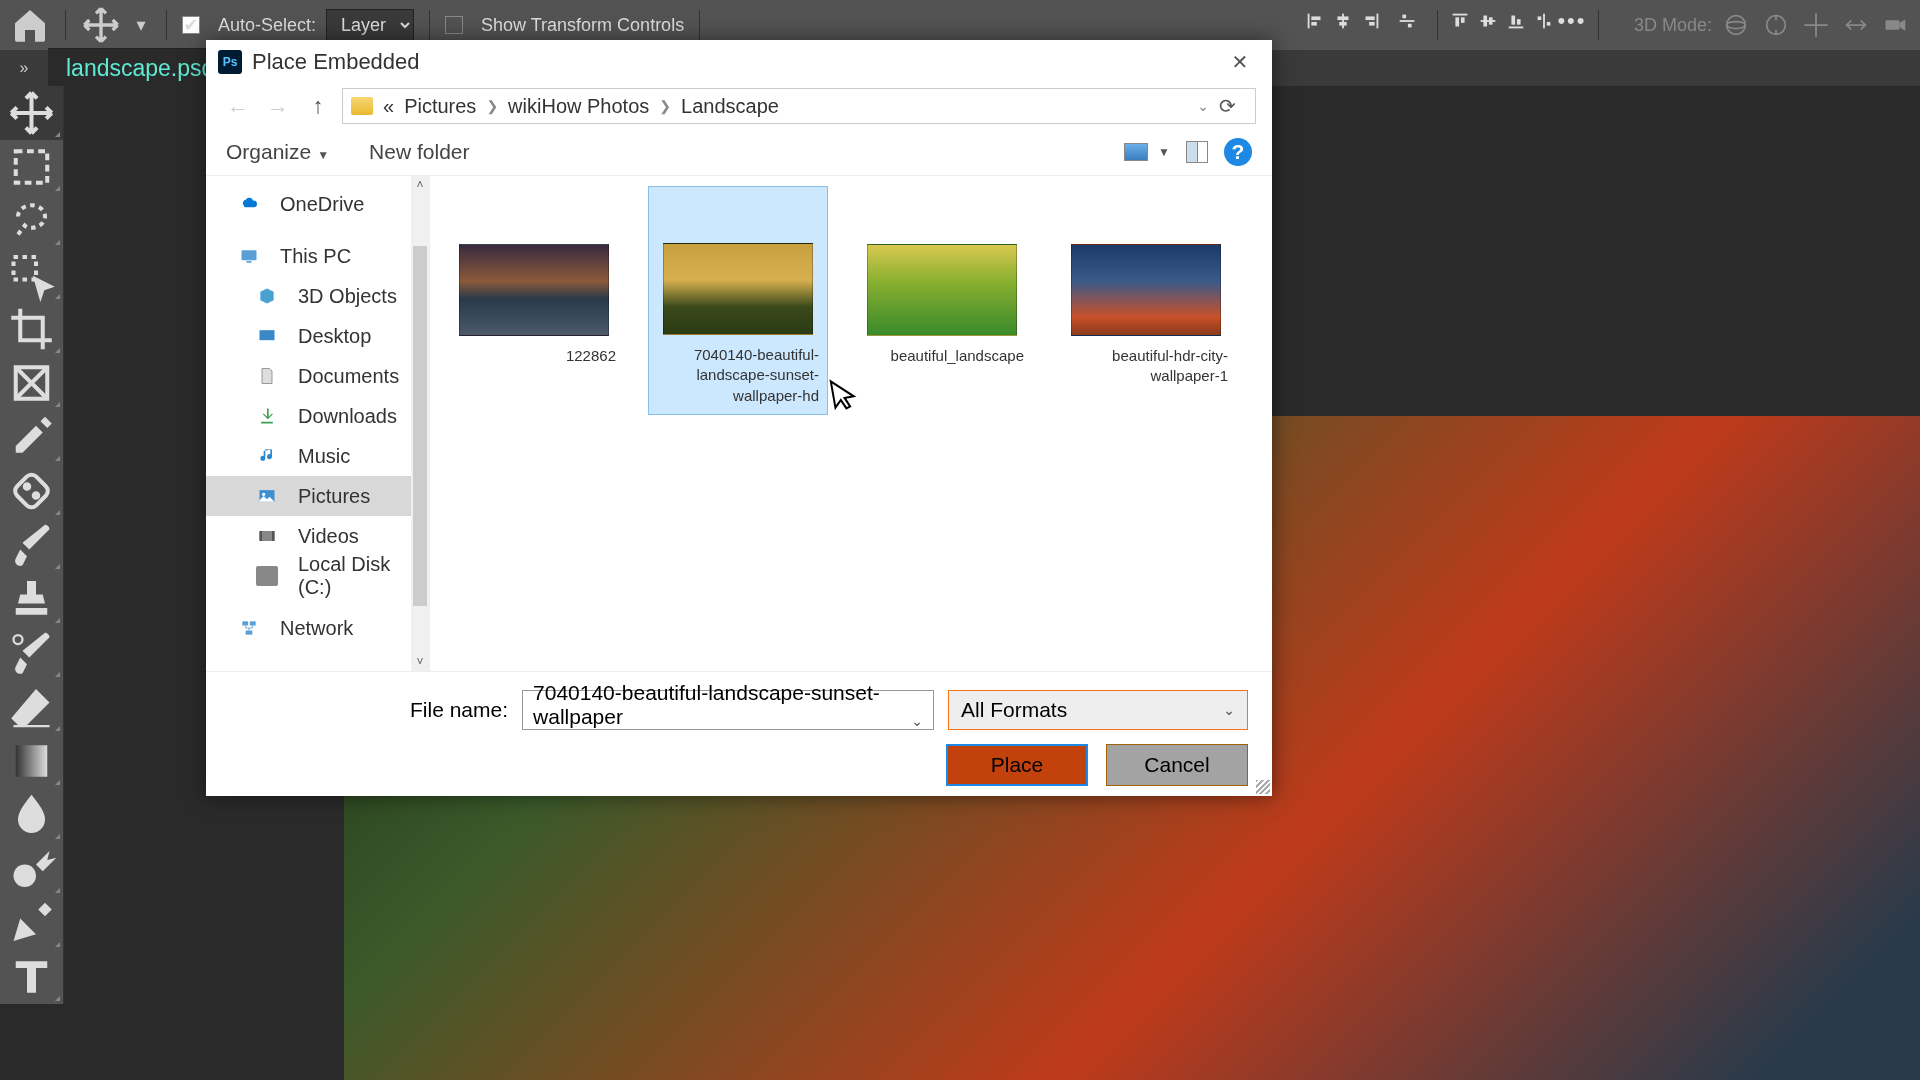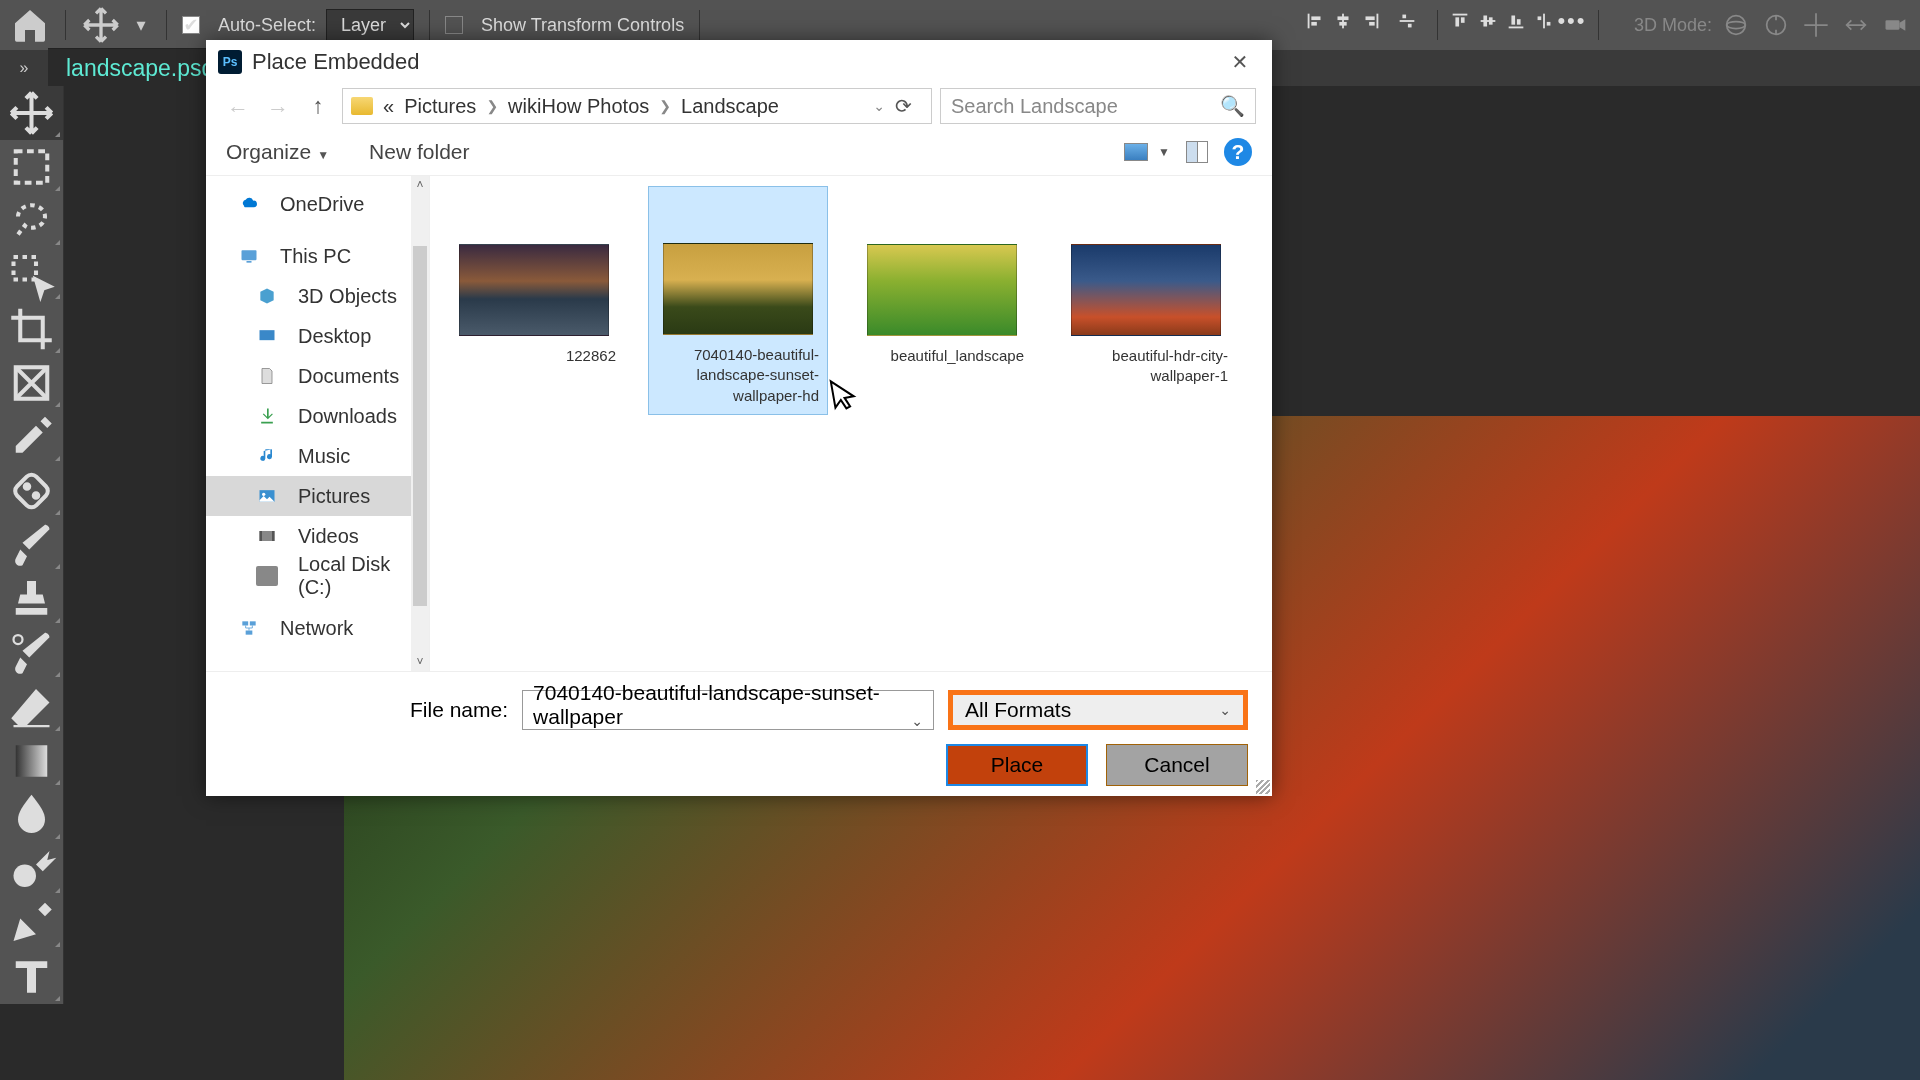--- a/index.html
+++ b/index.html
@@ -80,21 +80,21 @@
 .file .thumb { width: 150px; height: 92px; margin: 50px auto 10px; background-size:cover; background-position:center; border:1px solid rgba(0,0,0,0.25); }
 .file.selected .thumb { margin-top: 48px; }
 .file .name { word-wrap: break-word; line-height:1.35; }
 .cursor-fake { position:absolute; left:400px; top:200px; font-size:30px; transform: rotate(-10deg); color:#000; }
 
 .dlg-footer { border-top: 1px solid #eee; padding: 18px 24px 10px; }
 .footer-row1 { display:flex; align-items:center; gap:14px; font-size:21px; margin-bottom:14px; }
 .footer-row1 .fname-label { margin-left: 180px; }
 .footer-row1 .fname-box { flex:1; border:1px solid #999; height:40px; display:flex; align-items:flex-end; padding:0 10px; background:#fff; }
 .footer-row1 .fname-box .caret { margin-left:auto; color:#555; font-size:14px; }
-.footer-row1 .format-box { width: 300px; border:5px solid #f97316; height:40px; background:#eee; display:flex; align-items:center; padding:0 12px; }
+.footer-row1 .format-box { width: 300px; border:1px solid #f97316; height:40px; background:#eee; display:flex; align-items:center; padding:0 12px; }
 .footer-row1 .format-box .caret { margin-left:auto; color:#555; font-size:14px; }
 .footer-row2 { display:flex; justify-content:flex-end; gap: 18px; }
 .footer-row2 button { width: 142px; height: 42px; font-size: 21px; background:#a3a3a3; border:1px solid #a16207; }
 .footer-row2 button.primary { border:2px solid #1e88e5; background:#c2410c; }
 .resize-grip { position:absolute; right:2px; bottom:2px; width:14px; height:14px; background: repeating-linear-gradient(135deg, #aaa 0 2px, transparent 2px 4px); }
 
 svg { width: 100%; height: 100%; }
 </style>
 </head>
 <body>
@@ -339,24 +339,20 @@
       <div class="folder-ico"></div>
       <span>«</span>
       <span>Pictures</span>
       <span class="crumb-chev">❯</span>
       <span>wikiHow Photos</span>
       <span class="crumb-chev">❯</span>
       <span>Landscape</span>
       <span class="crumb-chev" style="margin-left:auto">⌄</span>
       <span class="refresh">⟳</span>
     </div>
-    <div class="search-box">
-      <span>Search Landscape</span>
-      <span class="sico">🔍</span>
-    </div>
   </div>
 
   <div class="dlg-toolbar">
     <span class="org"><span>Organize</span><span class="caret">▼</span></span>
     <span>New folder</span>
     <div class="right">
       <div style="display:flex;align-items:center;gap:4px">
           <div class="view-ico"></div>
           <span class="caret">▼</span>
         </div>

